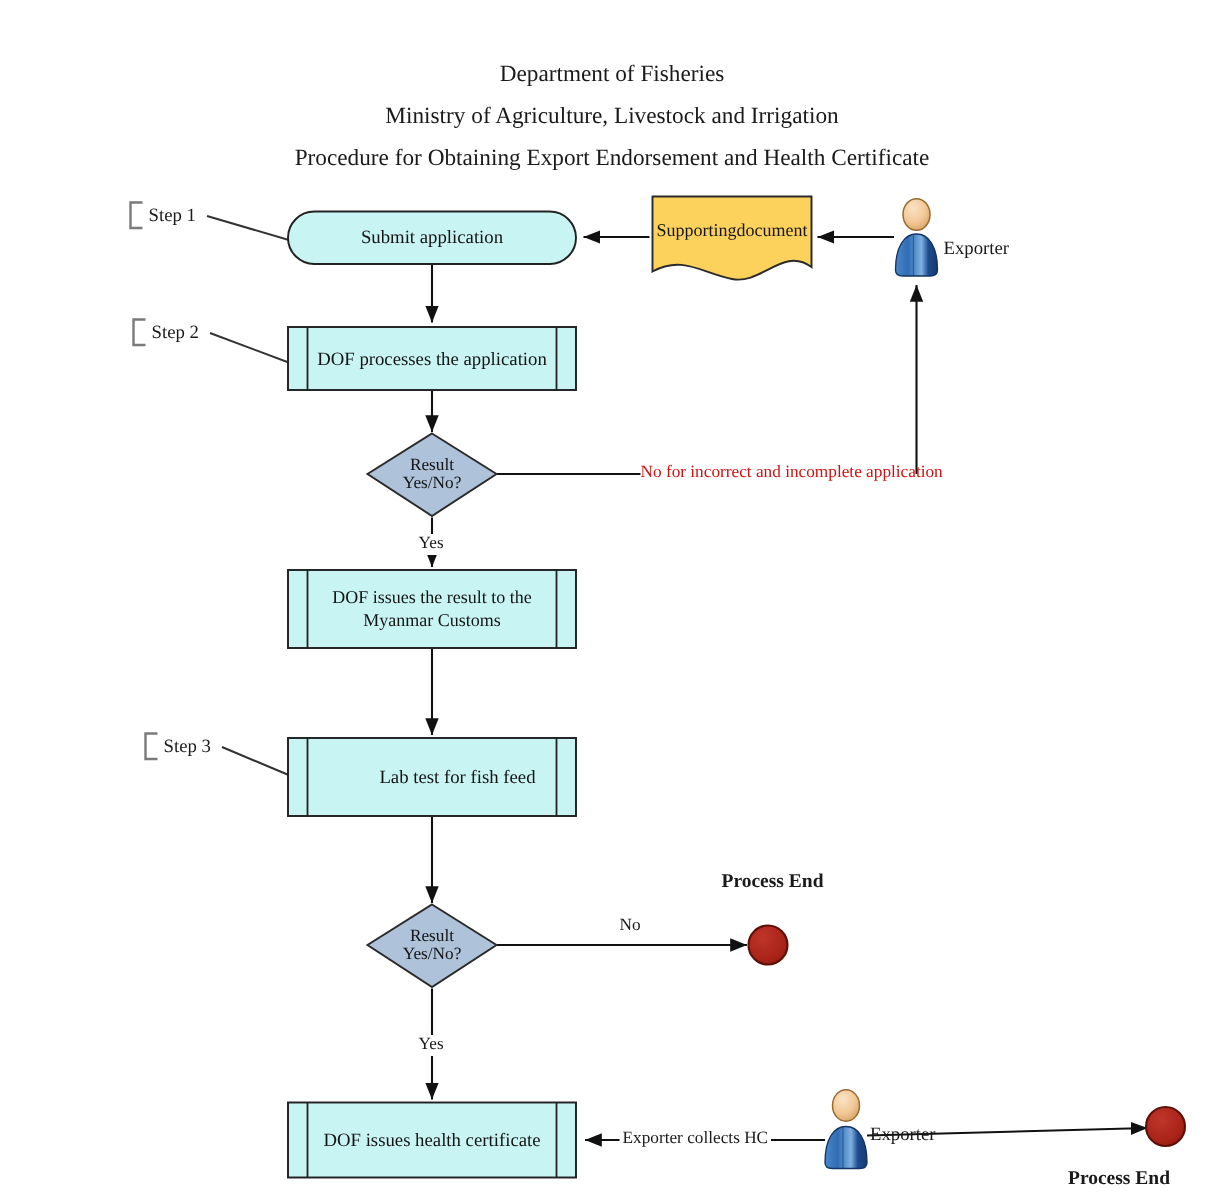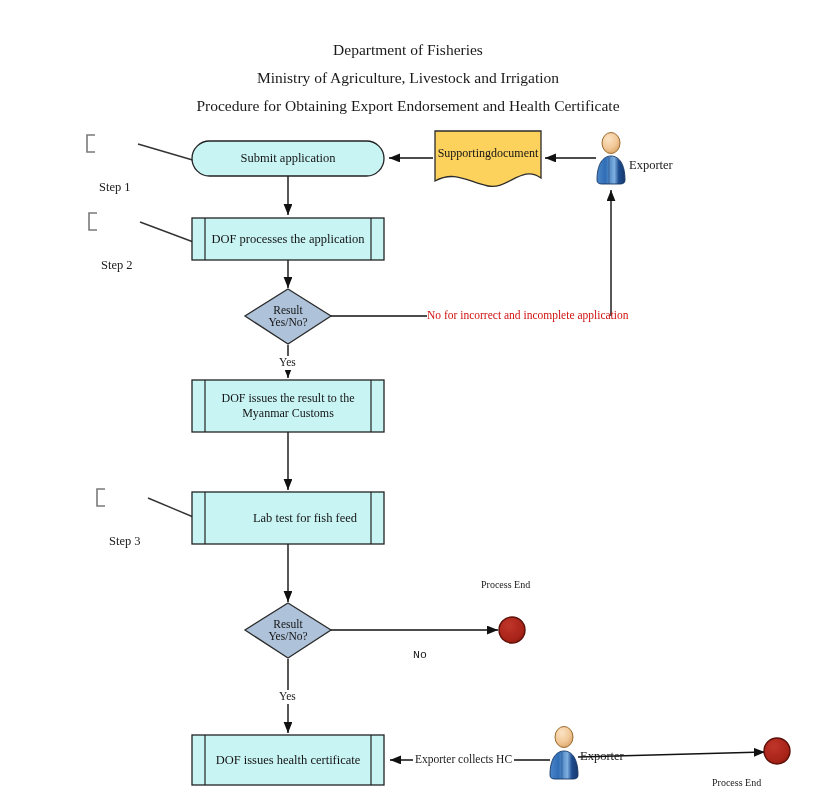--- a/index.html
+++ b/index.html
@@ -48,24 +48,24 @@
   .node-text {
     position: absolute;
     display: flex;
     align-items: center;
     justify-content: center;
     text-align: center;
     font-family: "Liberation Serif", "DejaVu Serif", serif;
     color: #141414;
     pointer-events: none;
   }
-  .step-lbl { font-size: 12.5px; margin-top: 44px; }
+  .step-lbl { font-size: 12.5px; }
   .edge-lbl { font-size: 11.5px; background: #fff; padding: 0 2px; }
   .red-lbl  { font-size: 11.5px; color: #d01111; }
-  .end-lbl  { font-size: 10px; }
+  .end-lbl  { font-size: 13px; font-weight: bold; }
   .actor-lbl{ font-size: 12.5px; }
 </style>
 </head>
 <body>
 
 <div id="canvas">
 
   <div class="titles">
     <div class="tline">Department of Fisheries</div>
     <div class="tline">Ministry of Agriculture, Livestock and Irrigation</div>
@@ -219,21 +219,21 @@
   </div>
 
   <div class="node-text" style="left:205px; top:735px; width:166px; height:50px; font-size:12.5px;">DOF issues health certificate</div>
 
   <div class="lbl red-lbl" style="left:427px; top:309px;">No for incorrect and incomplete application</div>
 
   <div class="lbl edge-lbl" style="left:277px; top:356px;">Yes</div>
 
   <div class="lbl edge-lbl" style="left:277px; top:690px;">Yes</div>
 
-  <div class="lbl edge-lbl" style="left:411px; top:648px;font-family:Liberation Mono, monospace;">No</div>
+  <div class="lbl edge-lbl" style="left:411px; top:611px;">No</div>
 
   <div class="lbl edge-lbl" style="left:413px; top:753px;">Exporter collects HC</div>
 
   <div class="lbl actor-lbl" style="left:629px; top:158px;">Exporter</div>
   <div class="lbl actor-lbl" style="left:580px; top:749px;">Exporter</div>
 
   <div class="lbl end-lbl" style="left:481px; top:579px;">Process End</div>
   <div class="lbl end-lbl" style="left:712px; top:777px;">Process End</div>
 
 </div>

